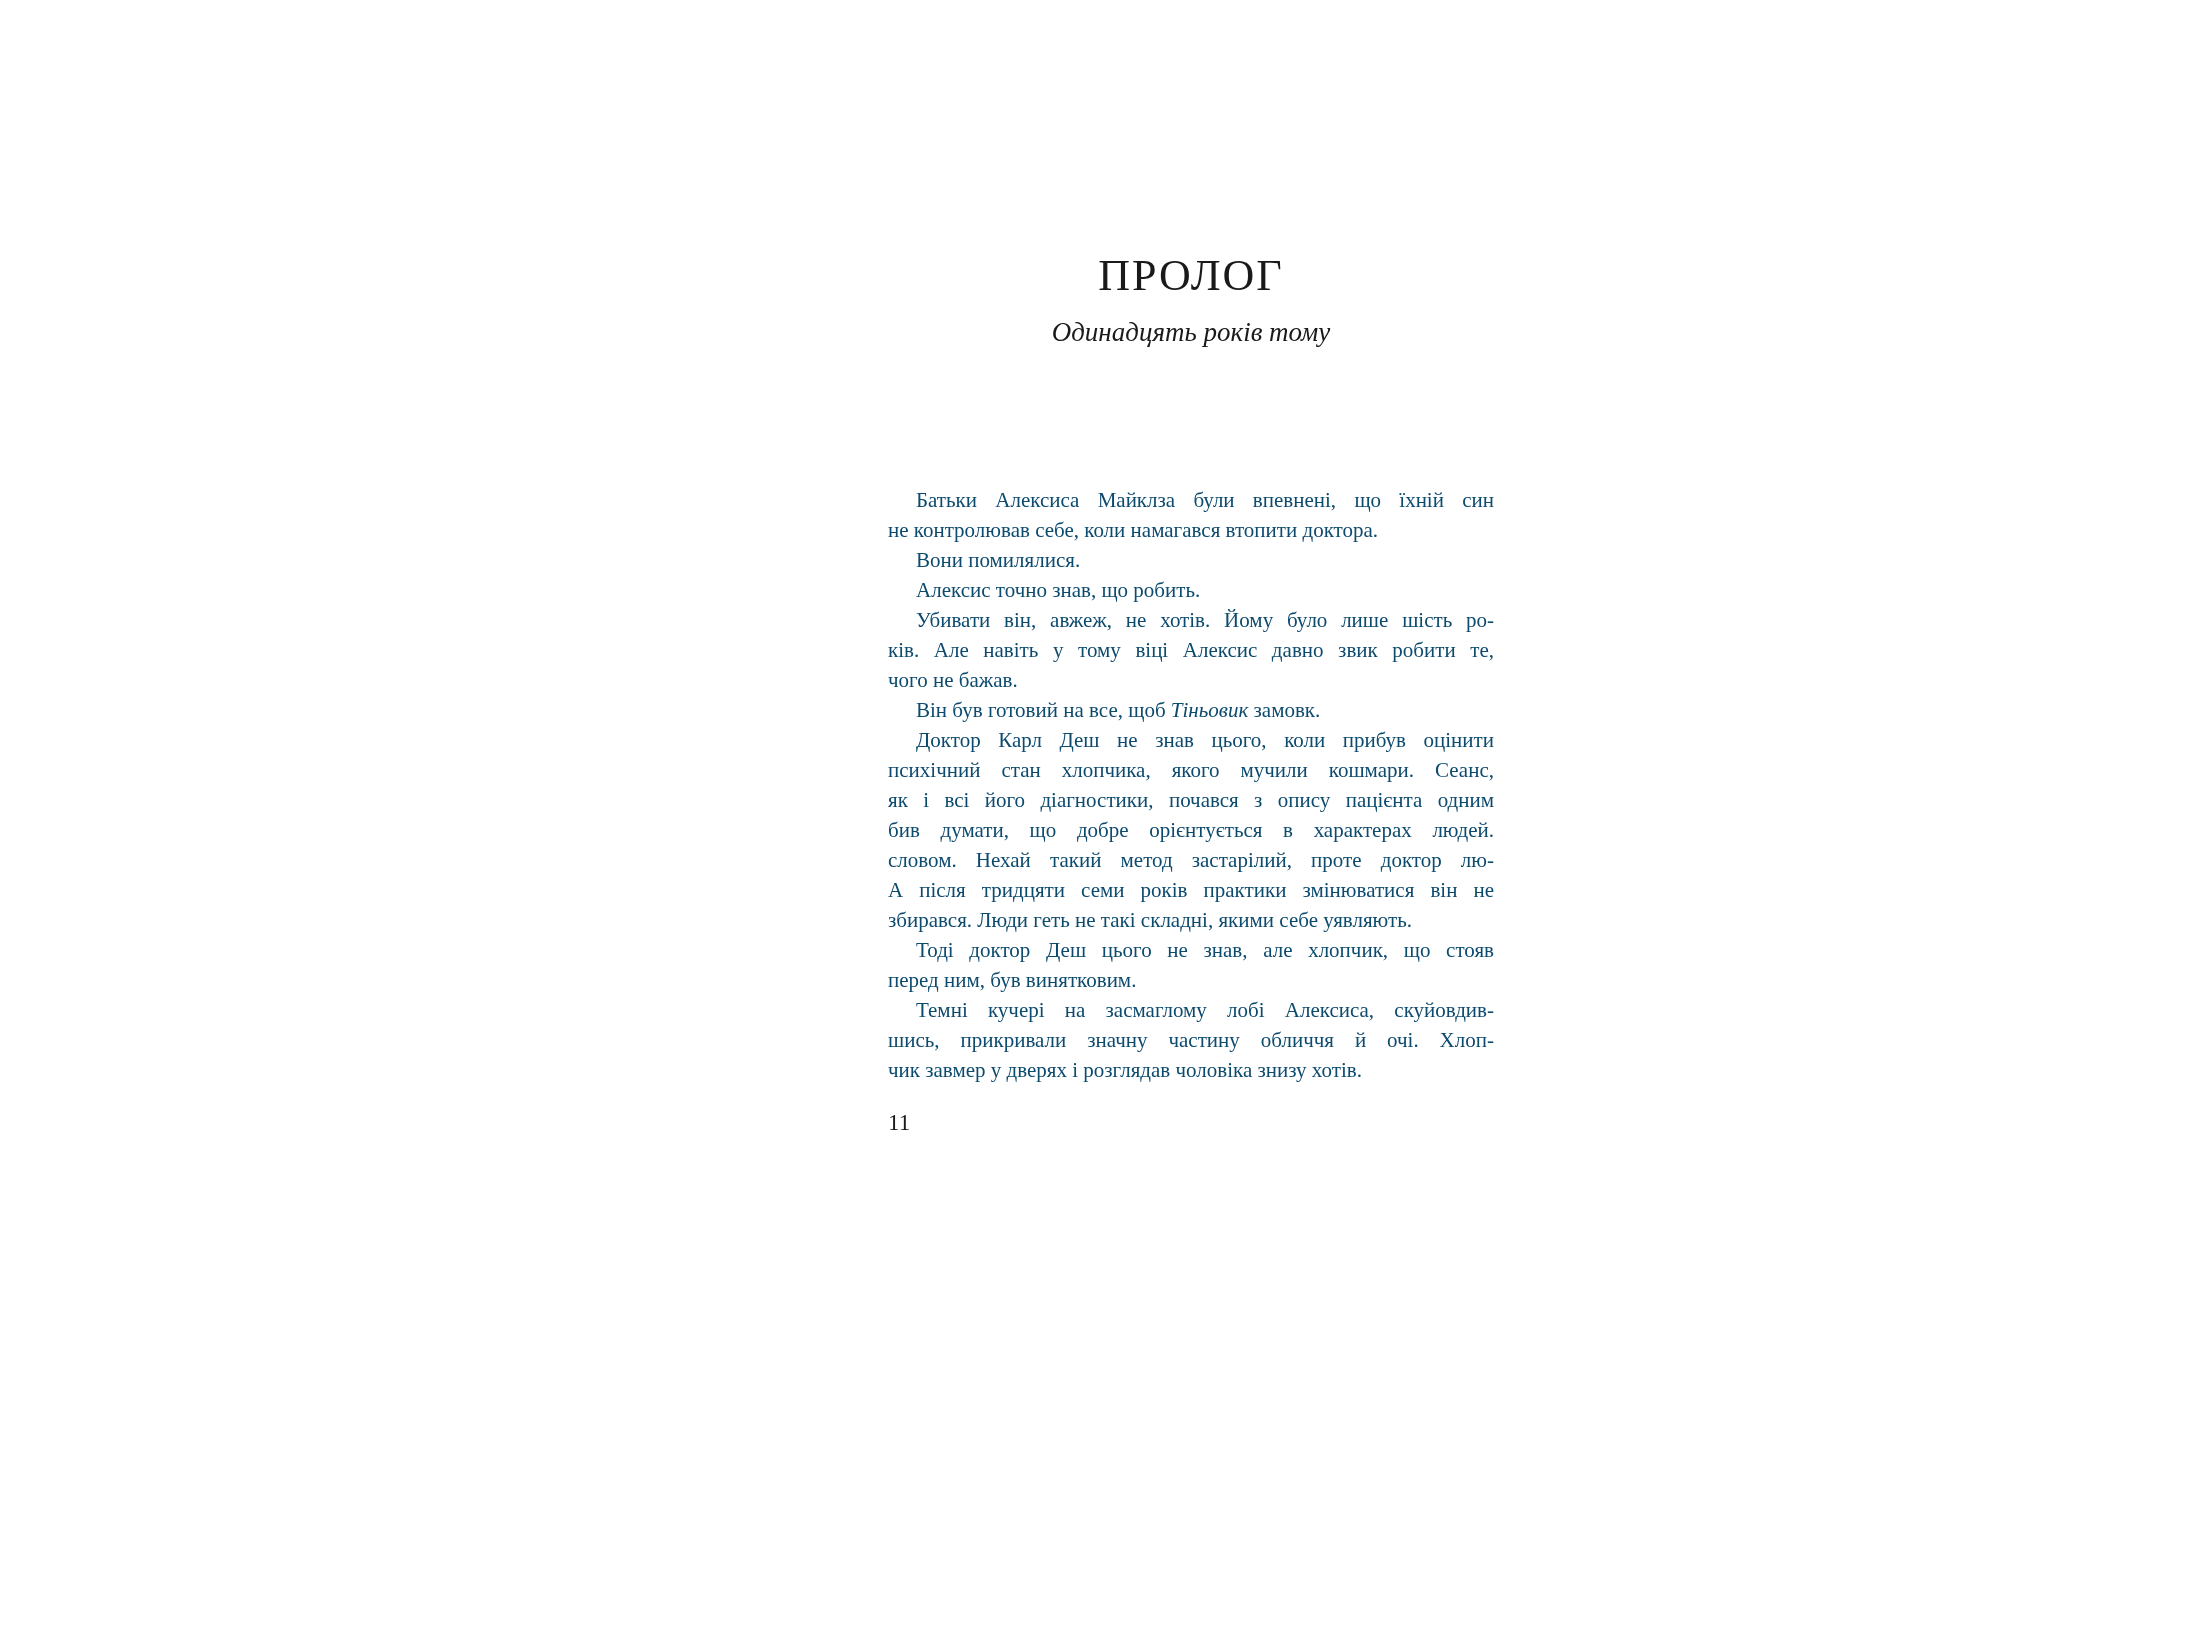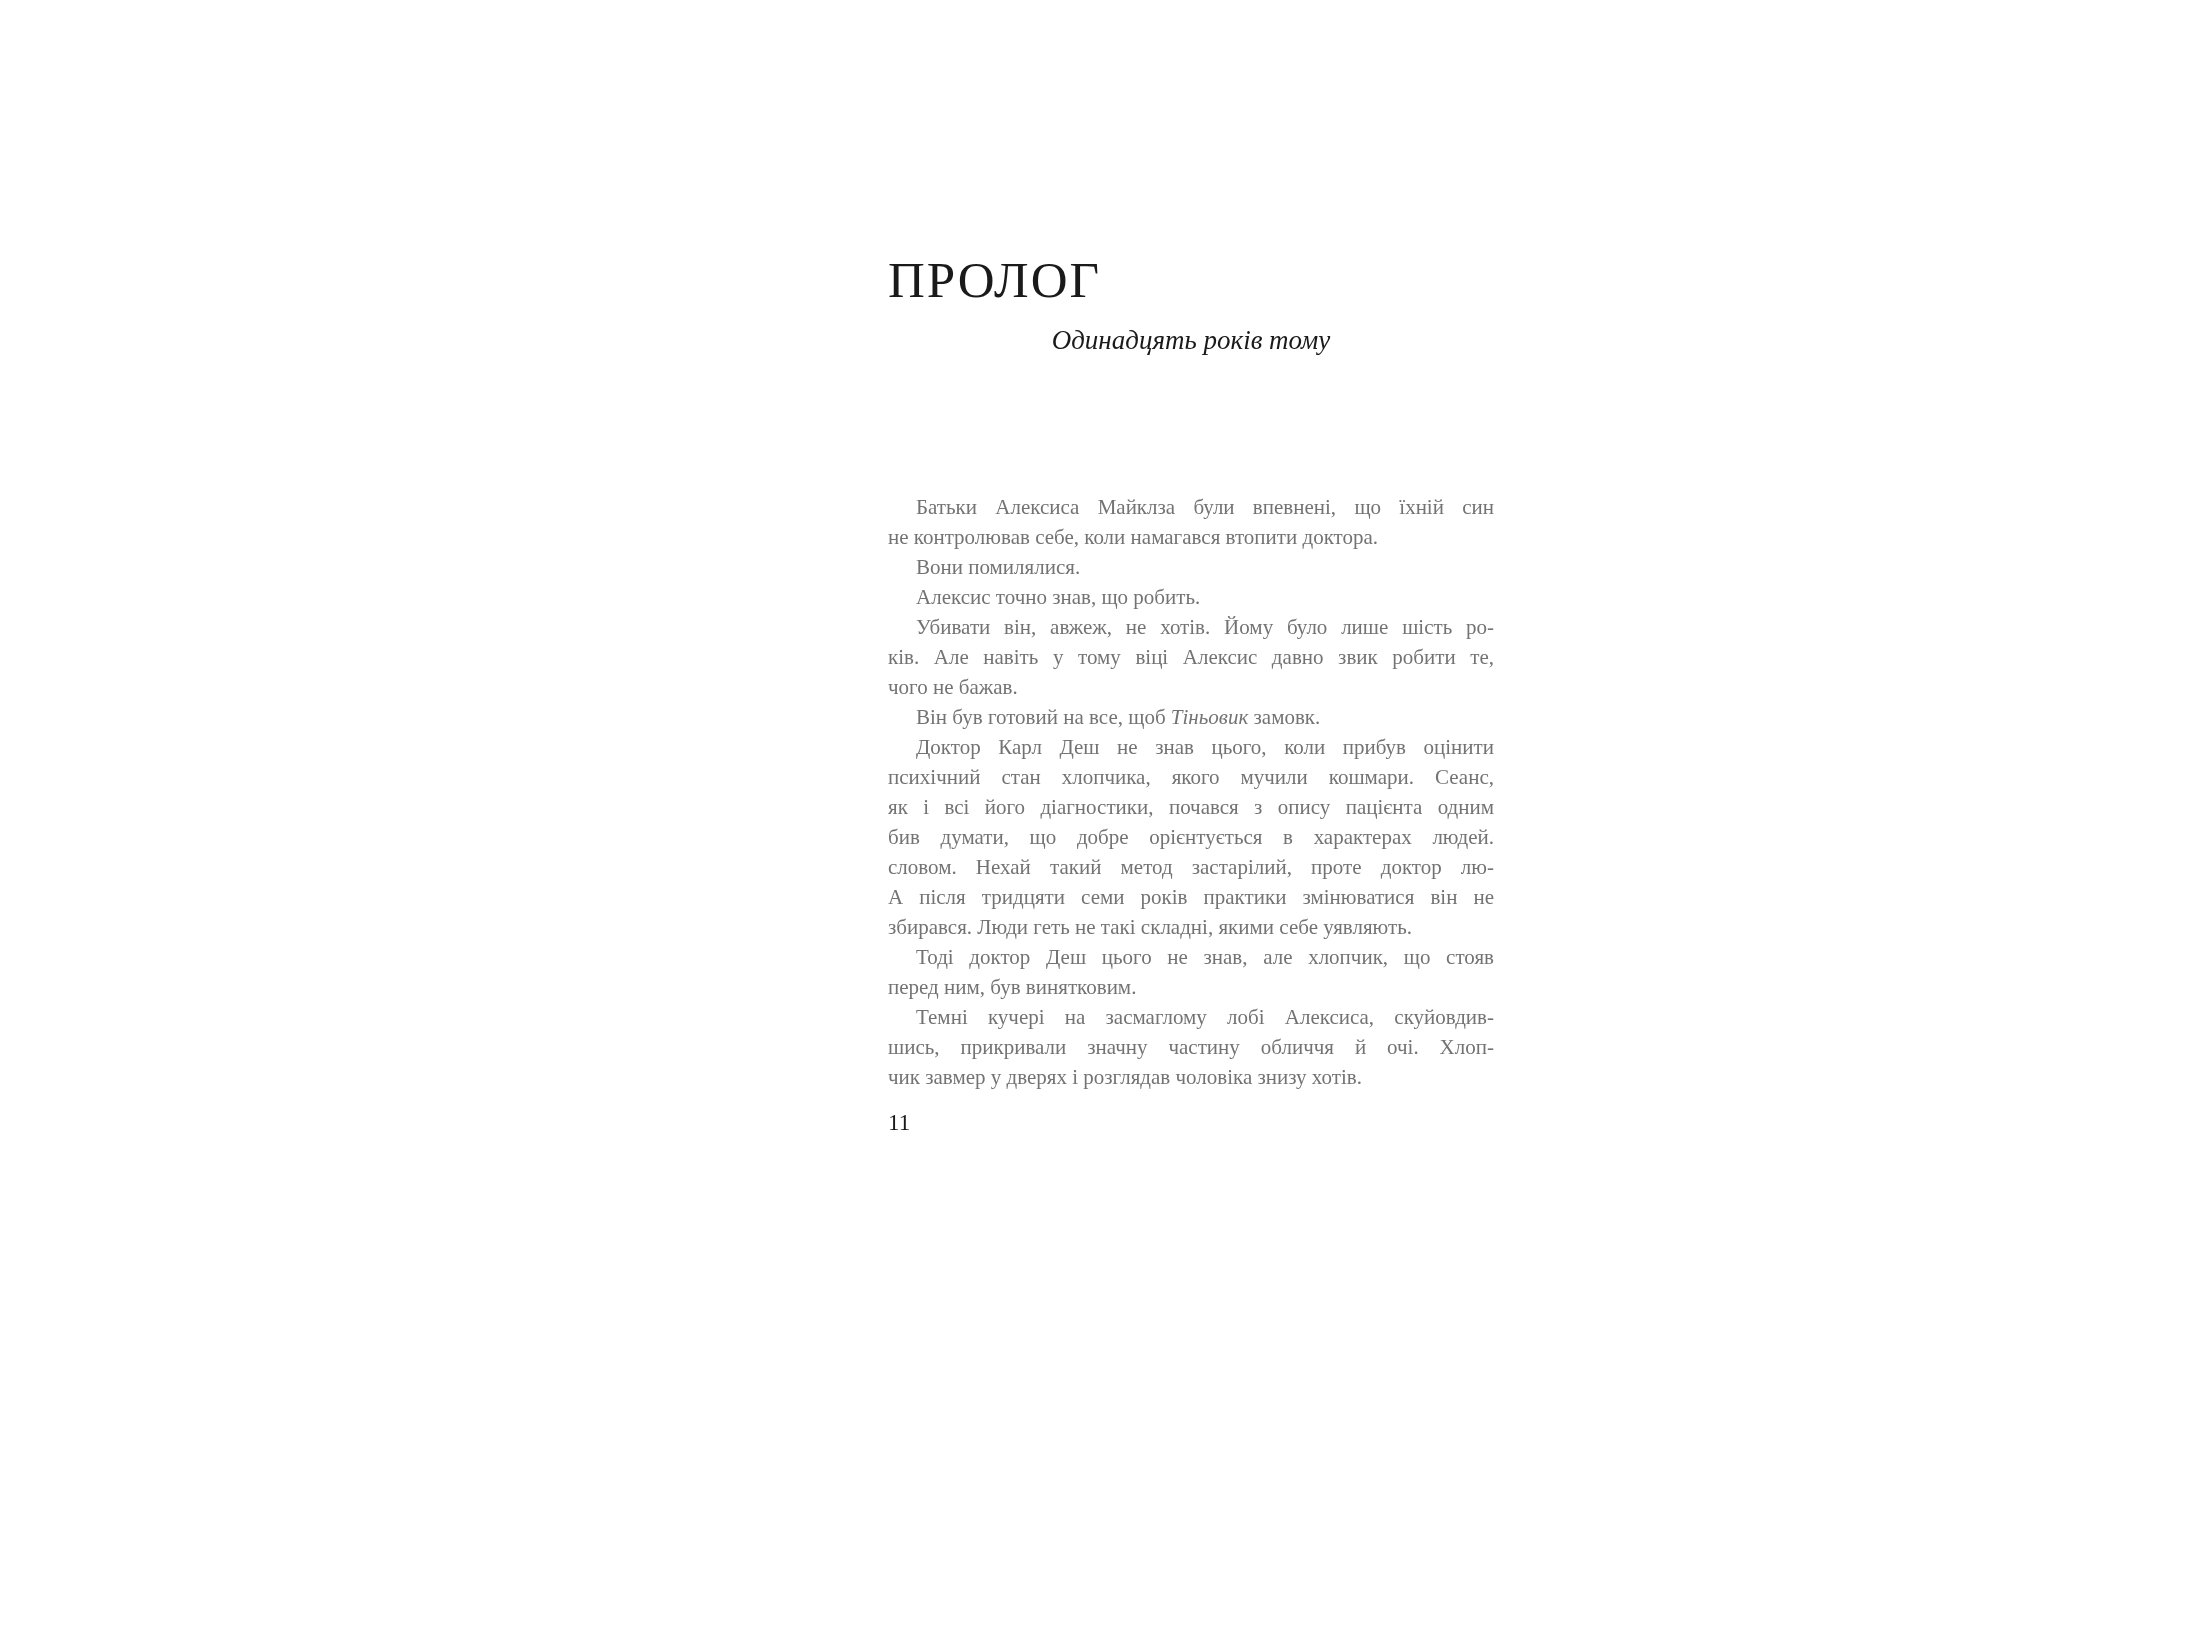--- a/index.html
+++ b/index.html
@@ -18,40 +18,40 @@
   .book-page {
     position: absolute;
     left: 888px;
     top: 0;
     width: 606px;
     height: 1650px;
   }
   .chapter-title {
     margin: 0;
     padding-top: 252px;
-    font-size: 51px;
+    font-size: 44px;
     line-height: 1.1;
     font-weight: 400;
     letter-spacing: 2px;
-    text-align: left;
+    text-align: center;
     color: #1a1a1a;
   }
   .chapter-subtitle {
     margin-top: 16px;
     font-size: 27px;
     line-height: 1.2;
     font-style: italic;
     text-align: center;
     color: #1a1a1a;
   }
   .body-text {
     margin-top: 136px;
     font-size: 21px;
     line-height: 30px;
-    color: #737373;
+    color: #0c4a6e;
   }
   .line {
     min-height: 30px;
   }
   .line.indent {
     text-indent: 28px;
   }
   .line.j {
     text-align: justify;
     text-align-last: justify;

